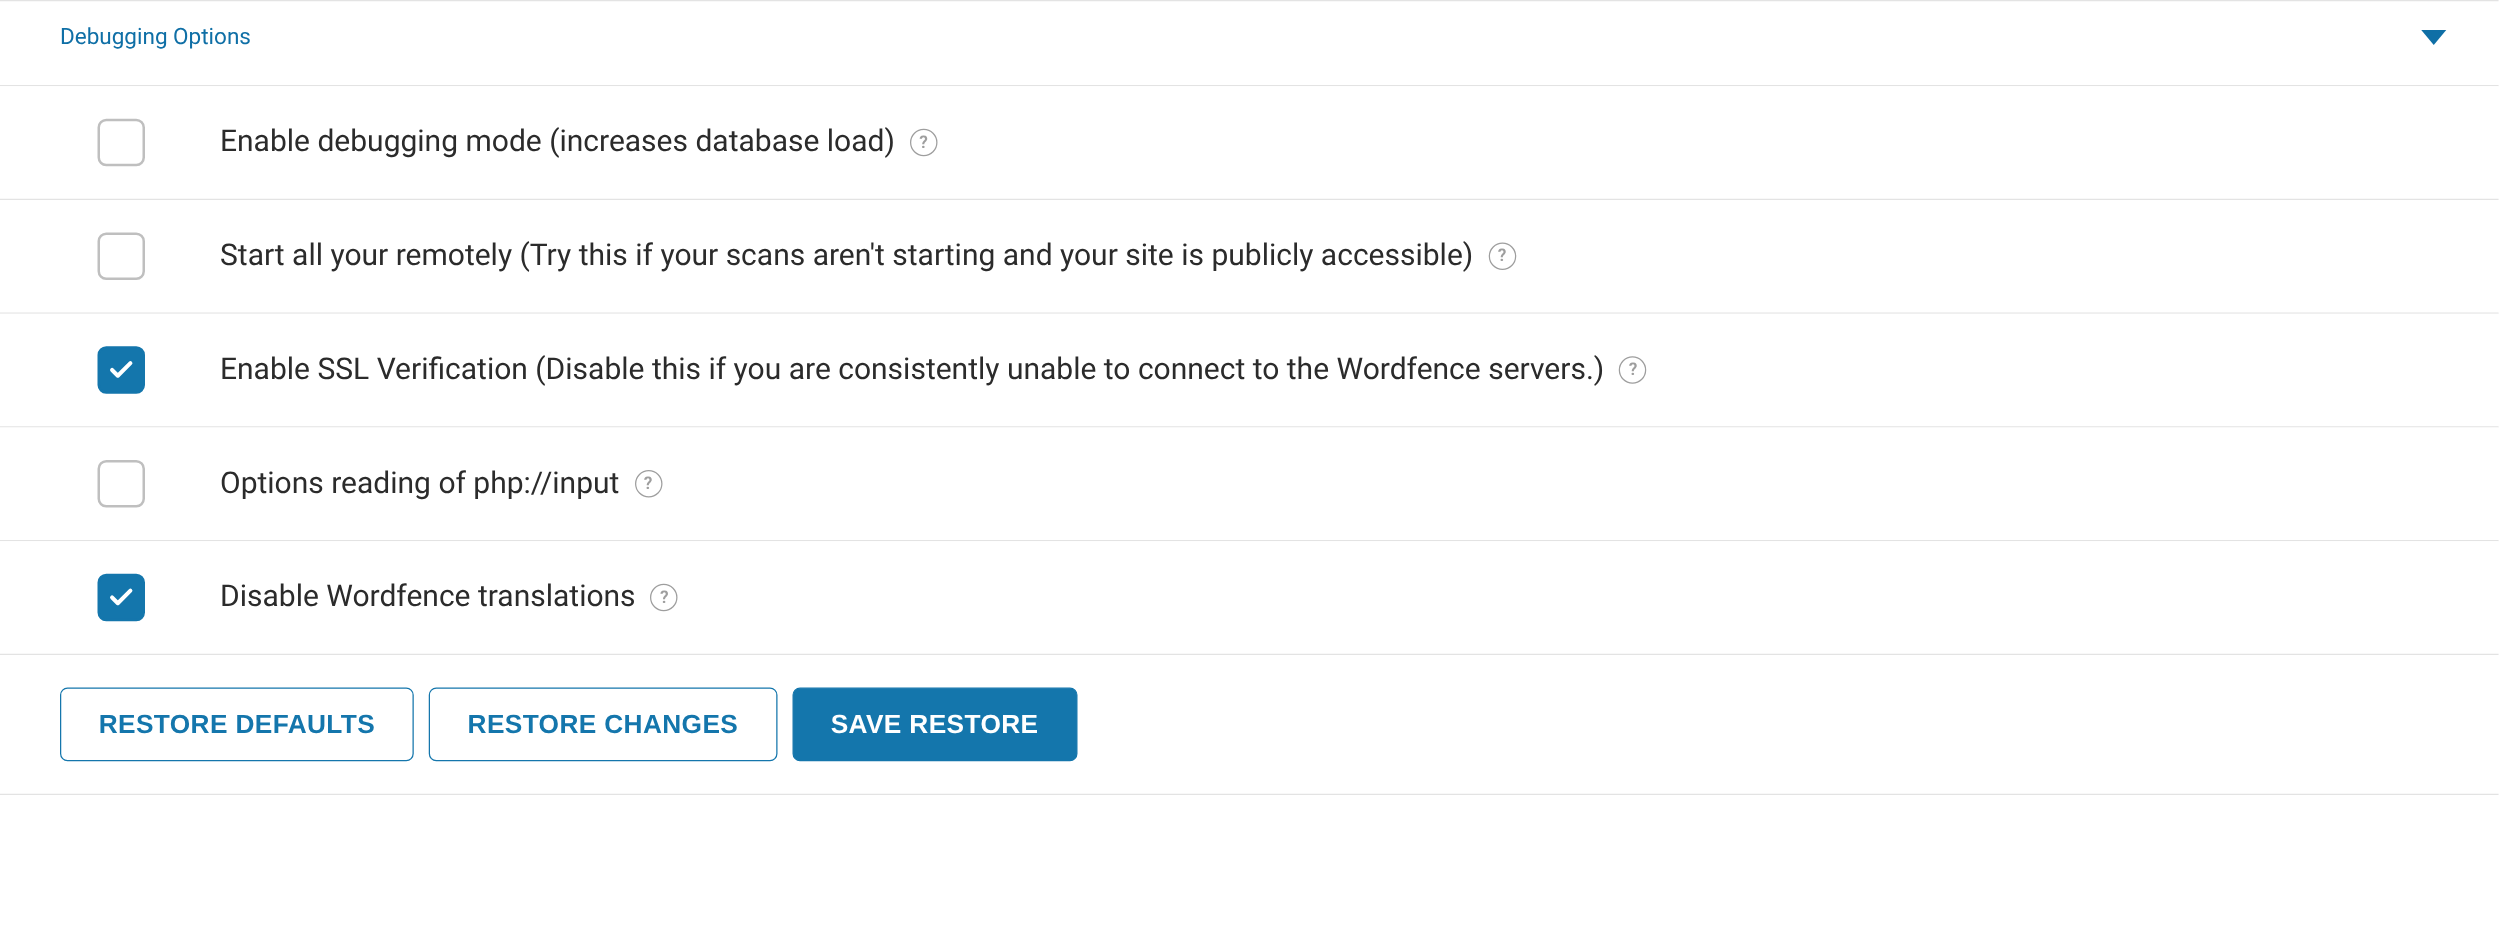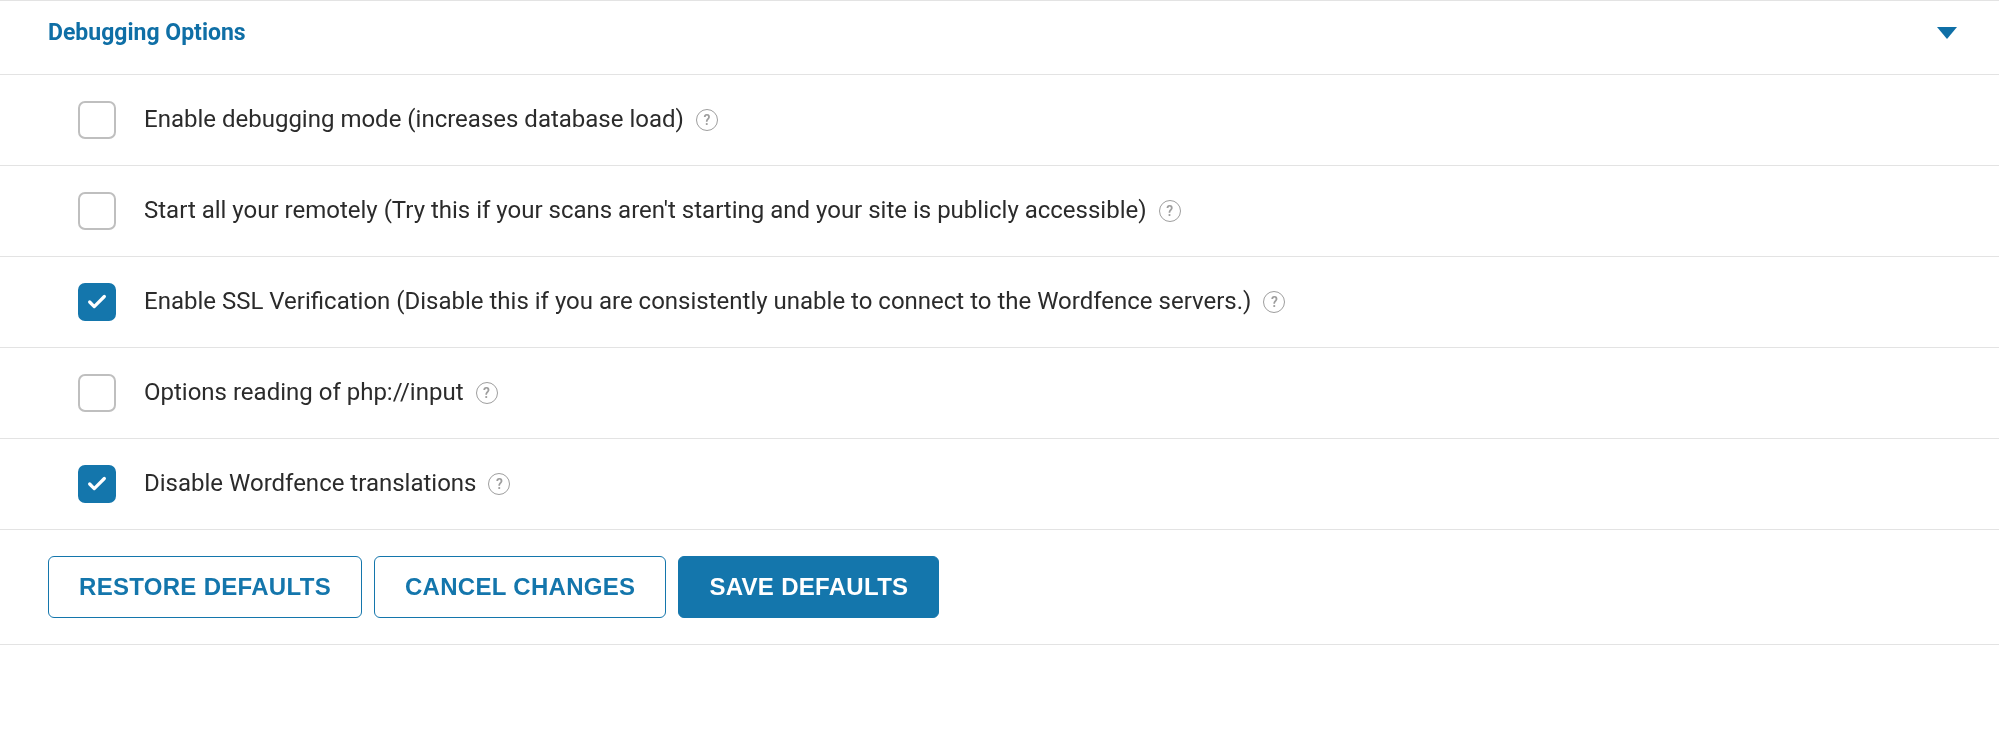--- a/index.html
+++ b/index.html
@@ -18,35 +18,35 @@
   }
   .panel-header {
     display: flex;
     align-items: center;
     justify-content: space-between;
     padding: 18px 48px 28px 48px;
     border-bottom: 1px solid #e3e3e3;
   }
   .panel-title {
     color: #0f6fa6;
-    font-weight: 700;
-    font-size: 23px;
+    font-weight: 400;
+    font-size: 18px;
   }
   .collapse-toggle {
     width: 0;
     height: 0;
     border-left: 10px solid transparent;
     border-right: 10px solid transparent;
     border-top: 12px solid #0f6fa6;
     margin-right: -6px;
   }
   .option-row {
     display: flex;
     align-items: center;
-    gap: 28px;
+    gap: 60px;
     padding: 26px 48px 26px 78px;
     border-bottom: 1px solid #e3e3e3;
     background: #fff;
   }
   .checkbox {
     width: 38px;
     height: 38px;
     border: 2px solid #bfbfbf;
     border-radius: 7px;
     display: flex;
@@ -88,21 +88,21 @@
     font-weight: 600;
     flex-shrink: 0;
     margin-left: 2px;
   }
   .actions {
     display: flex;
     gap: 12px;
     padding: 26px 48px;
   }
   .btn {
-    font-size: 24px;
+    font-size: 21px;
     font-weight: 600;
     padding: 18px 30px;
     border-radius: 6px;
     letter-spacing: 0.3px;
     cursor: pointer;
     border: 1px solid transparent;
     line-height: 1;
   }
   .btn-outline {
     background: #fff;
@@ -174,17 +174,17 @@
         </svg>
     </div>
     <div class="option-label">
       <span>Disable Wordfence translations</span>
       <span class="help-icon">?</span>
     </div>
   </div>
 
   <div class="actions">
     <button class="btn btn-outline">RESTORE DEFAULTS</button>
-    <button class="btn btn-outline">CANCEL CHANGES</button>
-    <button class="btn btn-primary">SAVE DEFAULTS</button>
+    <button class="btn btn-outline">RESTORE CHANGES</button>
+    <button class="btn btn-primary">SAVE RESTORE</button>
   </div>
 
 </div>
 
 </body></html>

